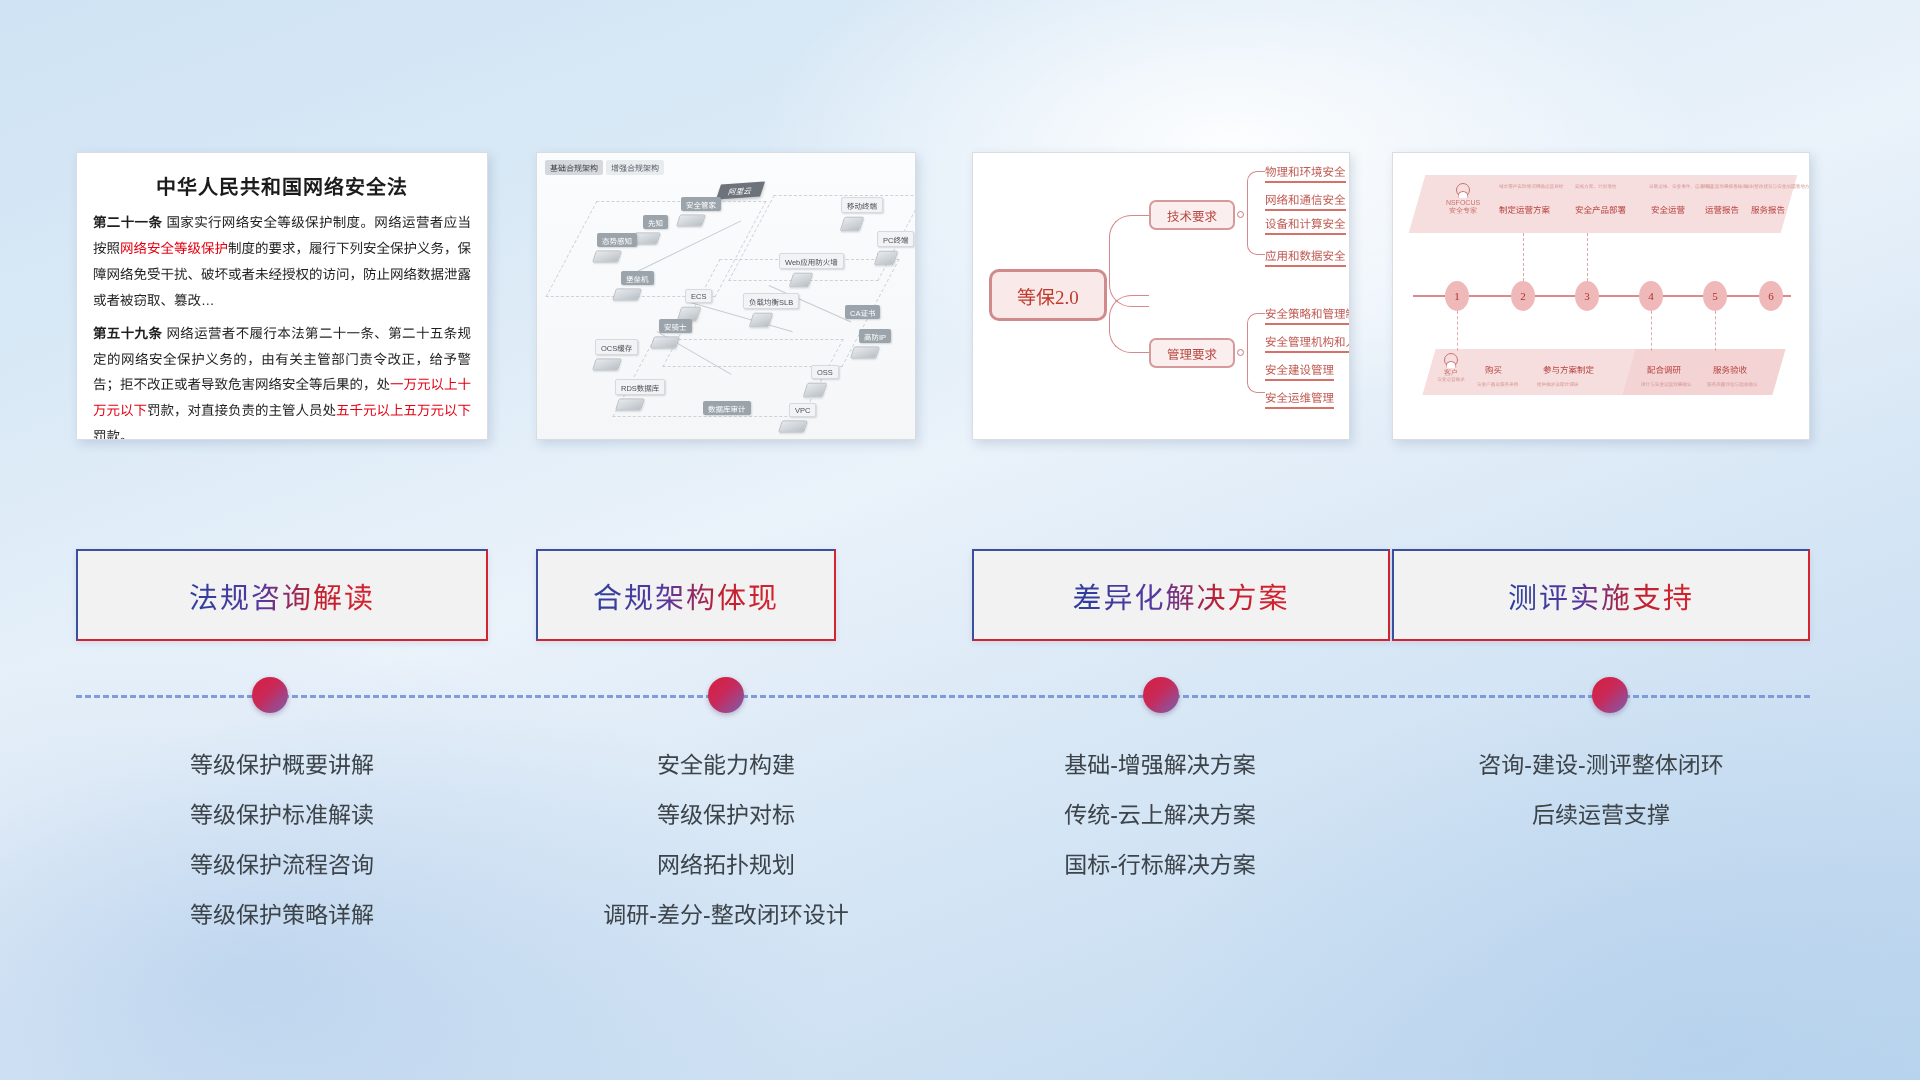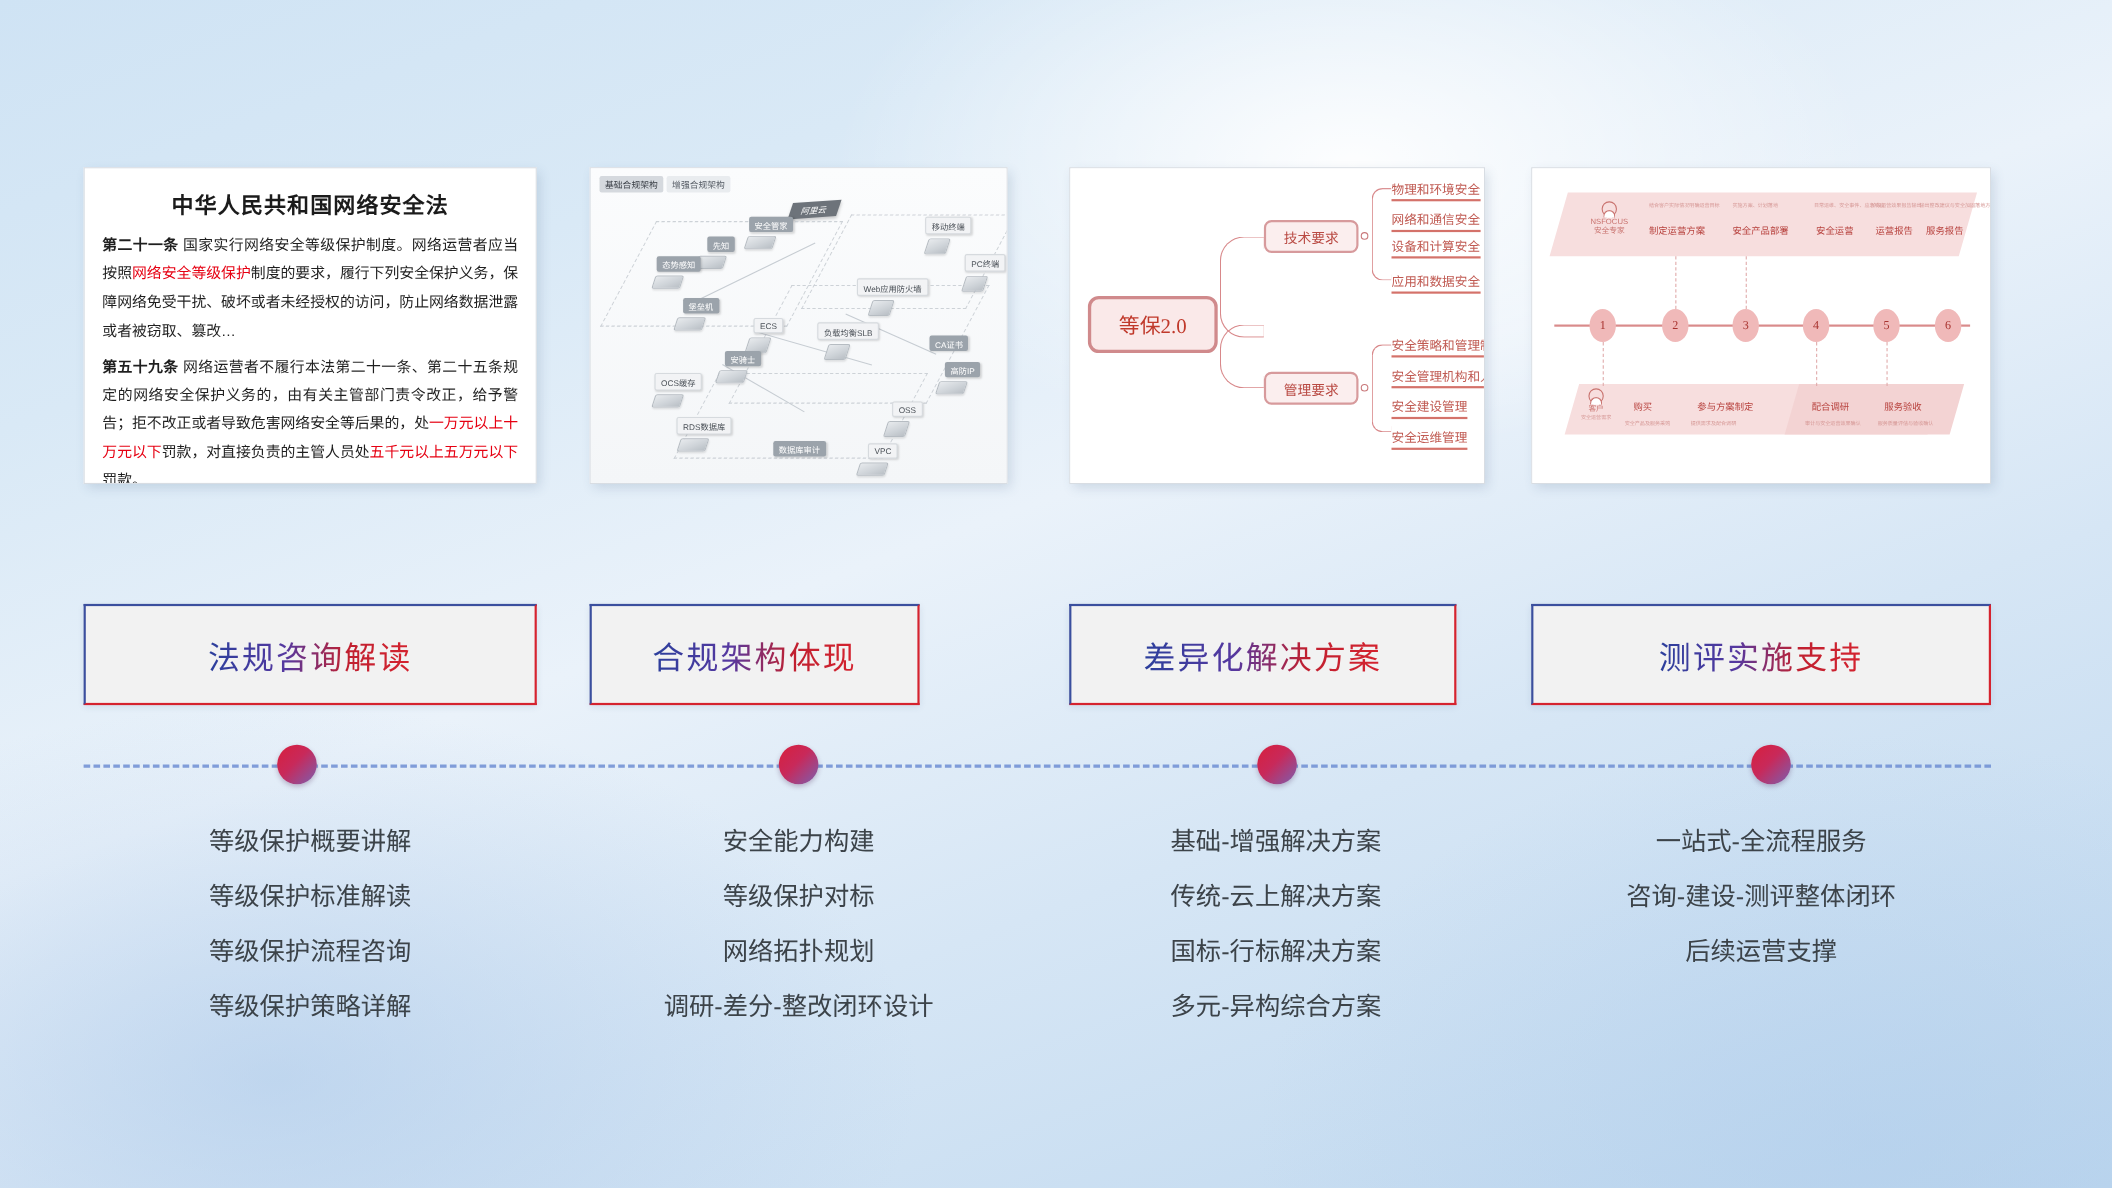--- a/index.html
+++ b/index.html
@@ -278,21 +278,21 @@
     font-weight: 500;
     letter-spacing: 2px;
     background: linear-gradient(90deg,#2b3f9c 0%, #5538a0 38%, #c02030 68%, #d5232f 100%);
     -webkit-background-clip: text;
     background-clip: text;
     color: transparent;
     -webkit-text-fill-color: transparent;
   }
   .title-box.t1 { left: 76px;   width: 412px; }
   .title-box.t2 { left: 536px;  width: 300px; }
-  .title-box.t3 { left: 972px;  width: 352px; }
+  .title-box.t3 { left: 972px;  width: 418px; }
   .title-box.t4 { left: 1392px; width: 418px; }
 
   
   .timeline-line {
     position: absolute;
     top: 695px;
     left: 76px;
     width: 1734px;
     height: 0;
     border-top: 3px dashed #6f8fd4;
@@ -500,22 +500,20 @@
     <div class="list-col l2">
       <div class="item">安全能力构建</div>
       <div class="item">等级保护对标</div>
       <div class="item">网络拓扑规划</div>
       <div class="item">调研-差分-整改闭环设计</div>
     </div>
     <div class="list-col l3">
       <div class="item">基础-增强解决方案</div>
       <div class="item">传统-云上解决方案</div>
       <div class="item">国标-行标解决方案</div>
-      <div class="item">多元-异构综合方案</div>
     </div>
     <div class="list-col l4">
-      <div class="item">一站式-全流程服务</div>
       <div class="item">咨询-建设-测评整体闭环</div>
       <div class="item">后续运营支撑</div>
     </div>
   </div>
 
 </div>
 
 </body></html>

